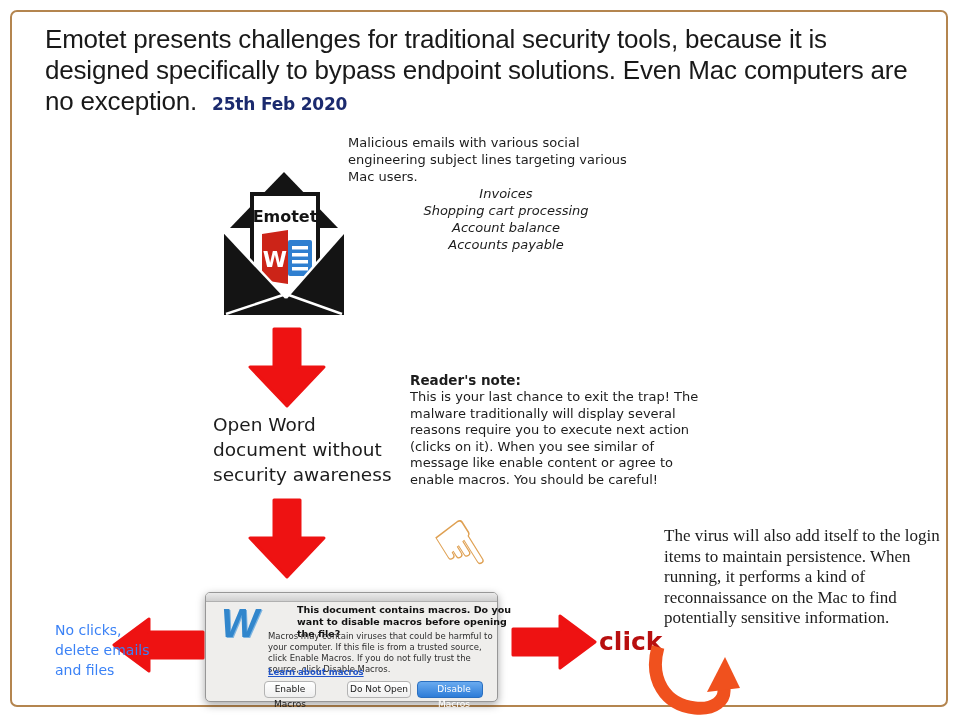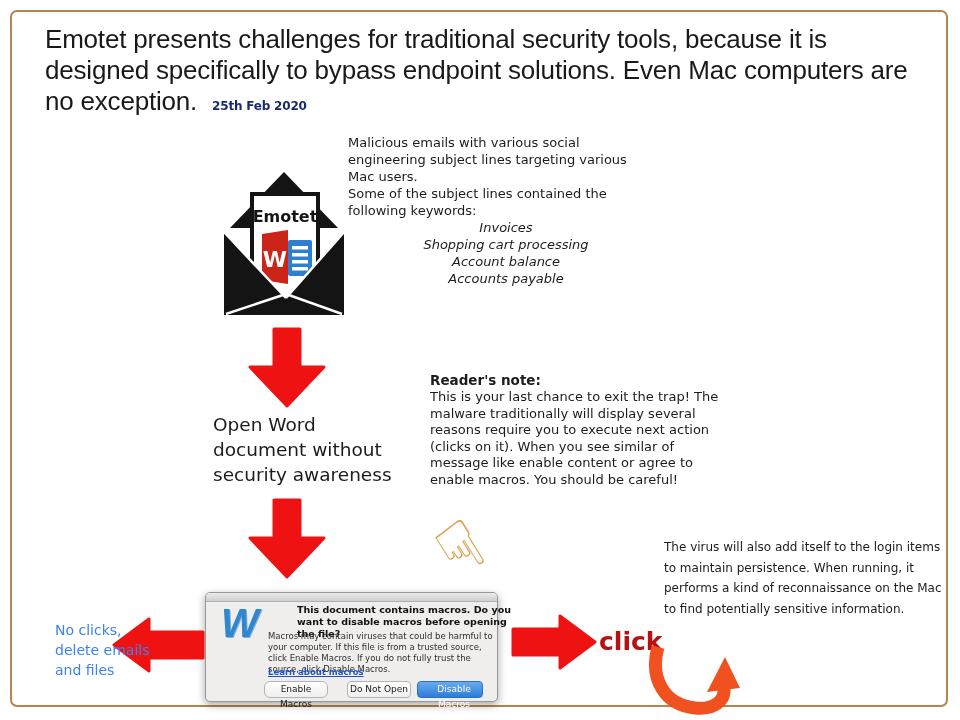--- a/index.html
+++ b/index.html
@@ -6,36 +6,36 @@
   html,body { width:960px; height:720px; background:#fff; overflow:hidden;
               font-family:"DejaVu Sans", sans-serif; }
   .abs { position:absolute; }
 
   .frame { left:10px; top:10px; width:938px; height:697px;
            border:2px solid #b4854f; border-radius:7px; background:#fff; }
 
   .heading { left:45px; top:24px; width:885px; font-family:"Liberation Sans", sans-serif;
              font-size:26px; line-height:31px; color:#191919; letter-spacing:-0.2px; }
   .heading .date { font-family:"DejaVu Sans", sans-serif; font-weight:bold;
-                   font-size:12px; color:#1b2a6e; margin-left:8px; }
+                   font-size:17px; color:#1b2a6e; margin-left:8px; }
 
   .email-text { left:348px; top:134px; width:296px; font-size:13px; line-height:17px; color:#1c1c1c; }
   .email-text .kw { font-style:italic; margin-left:20px;text-align:center; }
 
   .open-label { left:213px; top:412px; font-size:18.5px; line-height:25px; color:#1c1c1c;
                 white-space:pre-line; }
 
-  .readers { left:430px; top:372px; width:304px; color:#1c1c1c; }
+  .readers { left:410px; top:372px; width:304px; color:#1c1c1c; }
   .readers .rn-head { font-weight:bold; font-size:13.5px; line-height:17px; }
   .readers .rn-body { font-size:13px; line-height:16.5px; }
 
   .hand { left:416px; top:504px; width:90px; height:90px; color:#dfa052; font-size:68px;
           transform:rotate(-32deg); line-height:90px; text-align:center; }
 
-  .virus-text { left:664px; top:537px; width:282px; font-size:12px; line-height:20.5px; color:#1c1c1c; }
+  .virus-text { left:664px; top:526px; width:282px; font-size:17px; line-height:20.5px; color:#1c1c1c;font-family:Liberation Serif, serif; }
 
   .no-click-label { left:13px; top:620px; font-size:14px; line-height:20px; color:#3b82f6;
                     white-space:pre-line;padding-left:42px; }
   .click-label { left:599px; top:627px; font-size:25px; font-weight:bold; color:#b80f0f; }
 
   
   .dialog { left:205px; top:592px; width:293px; height:110px; background:#efeeec;
             border:1px solid #979797; border-radius:5px;
             box-shadow:0 3px 8px rgba(0,0,0,0.35); }
   .dlg-titlebar { position:absolute; left:0; top:0; width:100%; height:9px;
@@ -46,21 +46,21 @@
            text-shadow:1px 1px 0 #7db4e0; }
   .dlg-title { position:absolute; left:62px; top:11px; width:226px;
                font-weight:bold; font-size:9.5px; line-height:12px; color:#111;margin-left:29px; }
   .dlg-body { position:absolute; left:62px; top:38px; width:230px;
               font-size:8.5px; line-height:11px; color:#2e2e2e; }
   .dlg-link { position:absolute; left:62px; top:74px; font-size:8.5px; font-weight:bold;
               color:#2053c8; text-decoration:underline; cursor:pointer; }
   .dlg-btn { position:absolute; top:88px; height:17px; border:1px solid #b3b3b3; border-radius:4px;
              background:linear-gradient(#ffffff,#efefef); font-size:9px; color:#1a1a1a;
              font-family:"DejaVu Sans", sans-serif; text-align:center; line-height:15px; cursor:pointer; }
-  .btn-enable { left:58px; width:64px;border-radius:6px; }
+  .btn-enable { left:58px; width:52px; }
   .btn-notopen { left:141px; width:64px; }
   .btn-disable { left:211px; width:66px; background:linear-gradient(#6aabef,#2d7cd8);
                  border-color:#2a6fc0; color:#fff;padding-left:8px; }
 
   svg { display:block; }
 </style>
 </head>
 <body>
 
 <div class="abs frame"></div>
@@ -85,21 +85,20 @@
   </g>
   <polygon points="0,62 62,128 120,62 120,145 0,145" fill="#141414"></polygon>
   <line x1="0" y1="62" x2="62" y2="128" stroke="#fff" stroke-width="2.5"></line>
   <line x1="120" y1="62" x2="62" y2="128" stroke="#fff" stroke-width="2.5"></line>
   <line x1="2" y1="144" x2="62" y2="124" stroke="#fff" stroke-width="2.5"></line>
   <line x1="118" y1="144" x2="62" y2="124" stroke="#fff" stroke-width="2.5"></line>
 </svg>
 
 <div class="abs email-text">
   <div>Malicious emails with various social engineering subject lines targeting various Mac users.</div>
-  <div>Some of the subject lines contained the following keywords:</div>
   <div class="kw">Invoices</div>
   <div class="kw">Shopping cart processing</div>
   <div class="kw">Account balance</div>
   <div class="kw">Accounts payable</div>
 </div>
 
 <svg class="abs" style="left:247px; top:327px;" width="80" height="82" viewBox="0 0 80 82">
   <polygon points="27,2 53,2 53,40 77,40 40,79 3,40 27,40" fill="#ee1212" stroke="#ee1212" stroke-width="3" stroke-linejoin="round"></polygon>
 </svg>
 

